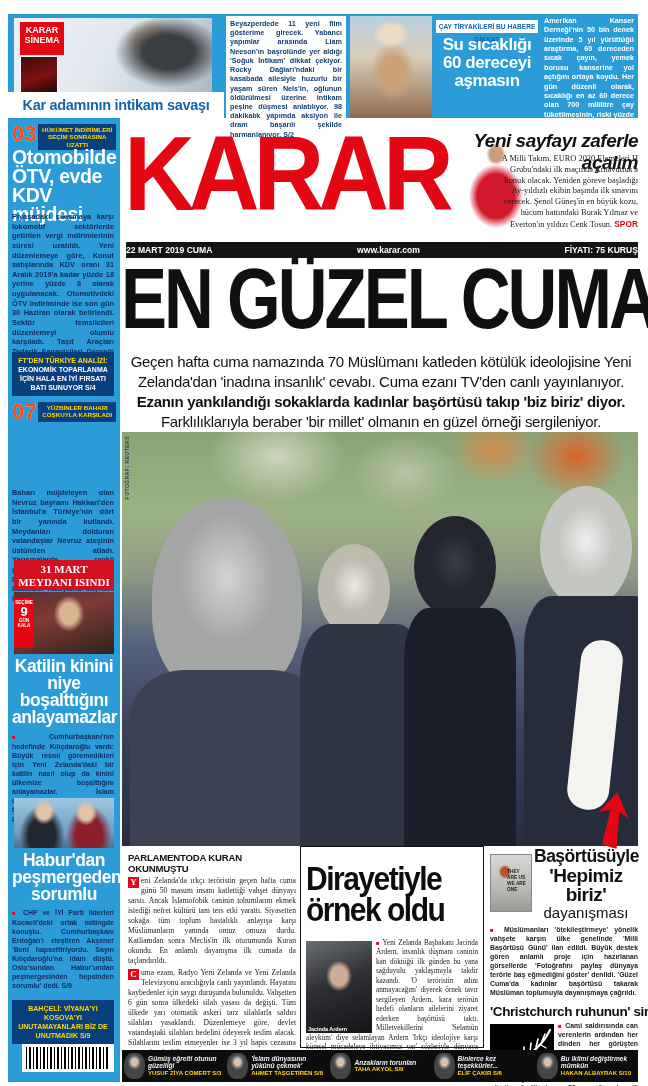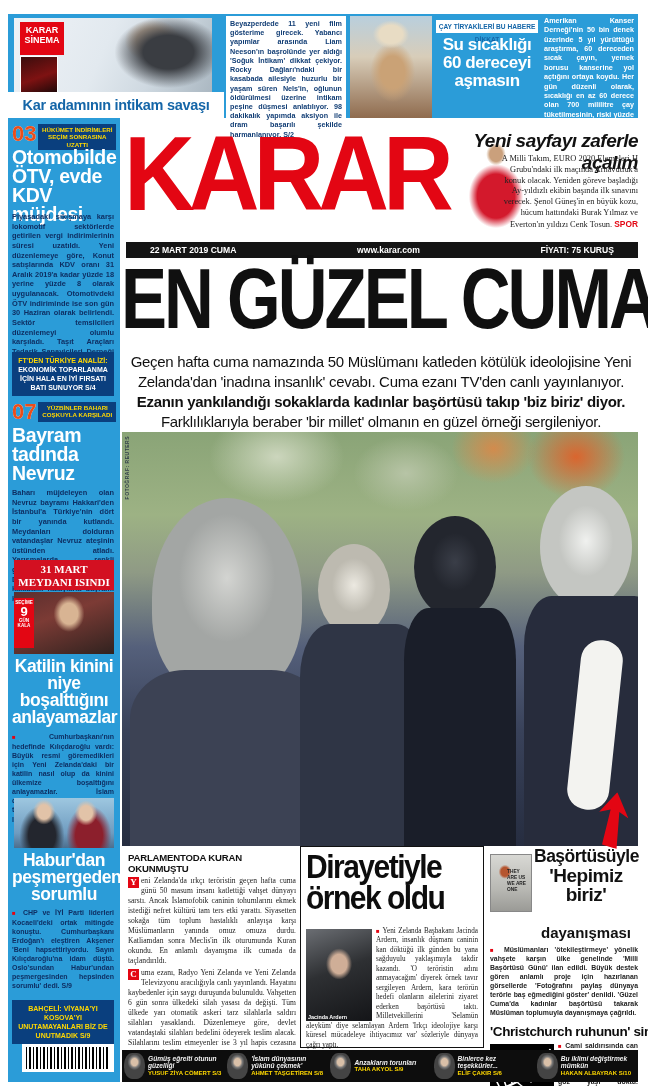--- a/index.html
+++ b/index.html
@@ -64,21 +64,21 @@
     background:radial-gradient(14px 16px at 50% 14%,#caa07c 0 45%,transparent 70%),
     radial-gradient(34px 40px at 50% 55%,#d3192c 0 55%,transparent 80%),
     linear-gradient(180deg,rgba(255,255,255,0) 60%,rgba(255,255,255,0));}
   .sport-head{left:430px;top:130px;width:208px;text-align:right;color:#111;font-weight:800;
     font-size:19px;letter-spacing:-.5px;font-style:italic;}
   .sport-body{left:498px;top:154px;width:140px;text-align:right;color:#222;
     font-family:"Liberation Serif",serif;font-size:8.4px;line-height:1.28;}
   .sport-tag{color:#e30613;font-weight:900;font-family:"Liberation Sans",sans-serif;}
   .date-bar{left:126px;top:242px;width:512px;height:16px;background:#141414;color:#fff;
     font-weight:800;font-size:8.6px;line-height:16px;display:flex;justify-content:space-between;
-    padding:0 24px;box-sizing:border-box;}
+    padding:0 0;box-sizing:border-box;}
   
   .main-head{left:121px;top:259px;width:518px;color:#101010;font-weight:900;font-size:69px;
     letter-spacing:-3px;line-height:.95;text-align:center;transform:scaleY(1.24);transform-origin:top center;
     white-space:nowrap;}
   .deck{left:124px;top:352px;width:514px;color:#111;font-size:15px;font-weight:500;
     line-height:1.33;text-align:center;letter-spacing:-.3px;}
   .deck b{font-weight:800;}
   
   .main-photo{left:122px;top:432px;width:516px;height:414px;overflow:hidden;
     background:radial-gradient(70px 60px at 88% 6%,rgba(226,94,38,.9),transparent 70%),
@@ -89,31 +89,31 @@
   .fig{position:absolute;}
   .photo-credit{left:124px;top:436px;color:#33404a;font-size:5px;font-weight:700;
     writing-mode:vertical-rl;transform:rotate(180deg);letter-spacing:.5px;}
   .arrow{left:598px;top:792px;width:30px;height:56px;transform:rotate(9deg);}
   
   .art-head{color:#111;font-weight:800;font-size:9.6px;letter-spacing:-.2px;}
   .serif-body{color:#222;font-family:"Liberation Serif",serif;font-size:7.6px;line-height:1.32;text-align:justify;}
   .dropcap{float:left;width:11px;height:11px;background:#e30613;color:#fff;font-weight:900;
     font-size:9px;line-height:11px;text-align:center;margin:1px 2px 0 0;}
   .ardern-box{left:300px;top:846px;width:184px;height:202px;border:1.5px solid #111;
-    box-sizing:border-box;padding:4px 5px;}
+    box-sizing:border-box;padding:16px 5px;}
   .ardern-head{color:#0d0d0d;font-weight:900;font-size:30px;letter-spacing:-1.5px;line-height:.93;
     transform:scaleY(1.12);transform-origin:top left;}
   .ardern-photo{float:left;width:66px;height:92px;margin:2px 4px 0 0;position:relative;
     background:radial-gradient(20px 24px at 50% 38%,#cfae97 0 40%,transparent 65%),
     linear-gradient(160deg,#6b6e73 0%,#2e3033 45%,#141518 100%);}
   .ardern-cap{position:absolute;bottom:1px;left:2px;color:#fff;font-size:5.4px;font-weight:700;}
   .hs-col{left:490px;top:848px;width:148px;}
   .hs-head1{font-weight:800;font-size:17.5px;letter-spacing:-.5px;color:#111;line-height:1;}
   .hs-head2{font-weight:900;font-size:19px;letter-spacing:-.5px;color:#111;line-height:1.05;}
-  .hs-head3{font-weight:700;font-size:15px;color:#111;line-height:1.1;margin-top:20px;}
+  .hs-head3{font-weight:400;font-size:15px;color:#111;line-height:1.1;}
   .poster{position:absolute;left:0;top:6px;width:40px;height:56px;
     background:radial-gradient(9px 10px at 35% 30%,#b5552f 0 45%,transparent 70%),
     linear-gradient(180deg,#d8d8d4 0%,#b9b9b4 60%,#9a9a96 100%);border:1px solid #888;}
   .poster-txt{position:absolute;right:2px;top:14px;width:22px;color:#222;font-weight:900;
     font-size:4.8px;line-height:1.25;text-align:left;}
   .small-body{color:#222;font-weight:600;font-size:6.9px;line-height:1.3;text-align:justify;}
   .fern-head{color:#0d0d0d;font-weight:900;font-size:13.5px;letter-spacing:-.4px;white-space:nowrap;}
   .fern-img{float:left;width:64px;height:50px;background:#000;margin:2px 4px 0 0;}
   
   .colstrip{left:122px;top:1050px;width:516px;height:32px;background:#0d0d0d;display:flex;}
@@ -155,21 +155,20 @@
 
   <div class="abs darkbox" style="left:12px;top:352px;width:102px;">
     <span class="lead">FT'DEN TÜRKİYE ANALİZİ:</span>
     <span class="rest">EKONOMİK TOPARLANMA İÇİN HALA EN İYİ FIRSATI BATI SUNUYOR S/4</span>
   </div>
 
   <div class="abs" style="left:12px;top:402px;width:104px;display:flex;gap:2px;">
     <span class="side-num">07</span>
     <span class="side-kicker" style="flex:1;">YÜZBİNLER BAHARI COŞKUYLA KARŞILADI</span>
   </div>
-  <div class="abs side-head" style="left:12px;top:426px;width:90px;font-size:19.5px;">Bayram tadında Nevruz</div>
   <div class="abs side-body" style="left:12px;top:488px;width:102px;">Baharı müjdeleyen olan Nevruz bayramı Hakkari'den İstanbul'a Türkiye'nin dört bir yanında kutlandı. Meydanları dolduran vatandaşlar Nevruz ateşinin üstünden atladı. Yarışmalarda renkli görüntüler ortaya çıktı. Diyarbakır'da toplanan kalabalık halaylarla bayramı karşıladı.</div>
 
   <div class="abs rally-box" style="left:14px;top:560px;width:100px;height:30px;">31 MART MEYDANI ISINDI</div>
   <div class="abs erdogan-photo" style="left:14px;top:592px;width:100px;height:62px;"></div>
   <div class="abs badge" style="left:14px;top:598px;width:20px;height:50px;">
     <span class="b-top">SEÇİME</span>
     <span class="b-num">9</span>
     <span class="b-bot">GÜN KALA</span>
   </div>
 
@@ -192,21 +191,21 @@
     <span>A Milli Takım, EURO 2020 Elemeleri H Grubu'ndaki ilk maçında Arnavutluk'a konuk olacak. Yeniden göreve başladığı Ay-yıldızlı ekibin başında ilk sınavını verecek. Şenol Güneş'in en büyük kozu, hücum hattındaki Burak Yılmaz ve Everton'ın yıldızı Cenk Tosun. </span><span class="sport-tag">SPOR</span>
   </div>
   <div class="abs date-bar">
     <span>22 MART 2019 CUMA</span>
     <span>www.karar.com</span>
     <span>FİYATI: 75 KURUŞ</span>
   </div>
 
   <div class="abs main-head">EN GÜZEL CUMA</div>
   <div class="abs deck">
-    <span>Geçen hafta cuma namazında 50 Müslümanı katleden kötülük ideolojisine Yeni Zelanda'dan 'inadına insanlık' cevabı. Cuma ezanı TV'den canlı yayınlanıyor. </span><b>Ezanın yankılandığı sokaklarda kadınlar başörtüsü takıp 'biz biriz' diyor. </b><span>Farklılıklarıyla beraber 'bir millet' olmanın en güzel örneği sergileniyor.</span>
+    <span>Geçen hafta cuma namazında 70 Müslümanı katleden kötülük ideolojisine Yeni Zelanda'dan 'inadına insanlık' cevabı. Cuma ezanı TV'den canlı yayınlanıyor. </span><b>Ezanın yankılandığı sokaklarda kadınlar başörtüsü takıp 'biz biriz' diyor. </b><span>Farklılıklarıyla beraber 'bir millet' olmanın en güzel örneği sergileniyor.</span>
   </div>
 
   <div class="abs main-photo">
     <div class="fig" style="left:30px;top:66px;width:150px;height:200px;border-radius:50% 50% 42% 42%;background:radial-gradient(60px 80px at 50% 40%,#d3d4d1,#a3a6a4 80%);"></div>
     <div class="fig" style="left:8px;top:238px;width:196px;height:176px;border-radius:28% 28% 0 0;background:#3c4254;"></div>
     <div class="fig" style="left:196px;top:112px;width:72px;height:92px;border-radius:50%;background:radial-gradient(26px 32px at 50% 45%,#ece9e1,#bdbab0 85%);"></div>
     <div class="fig" style="left:178px;top:192px;width:126px;height:222px;border-radius:24% 24% 0 0;background:#2f3545;"></div>
     <div class="fig" style="left:292px;top:84px;width:82px;height:102px;border-radius:50%;background:radial-gradient(28px 34px at 50% 45%,#3a3e48,#23262e 85%);"></div>
     <div class="fig" style="left:282px;top:176px;width:112px;height:238px;border-radius:22% 22% 0 0;background:#1a1e29;"></div>
     <div class="fig" style="left:418px;top:54px;width:92px;height:122px;border-radius:50%;background:radial-gradient(32px 42px at 50% 45%,#f0f1ef,#c4c6c2 85%);"></div>

